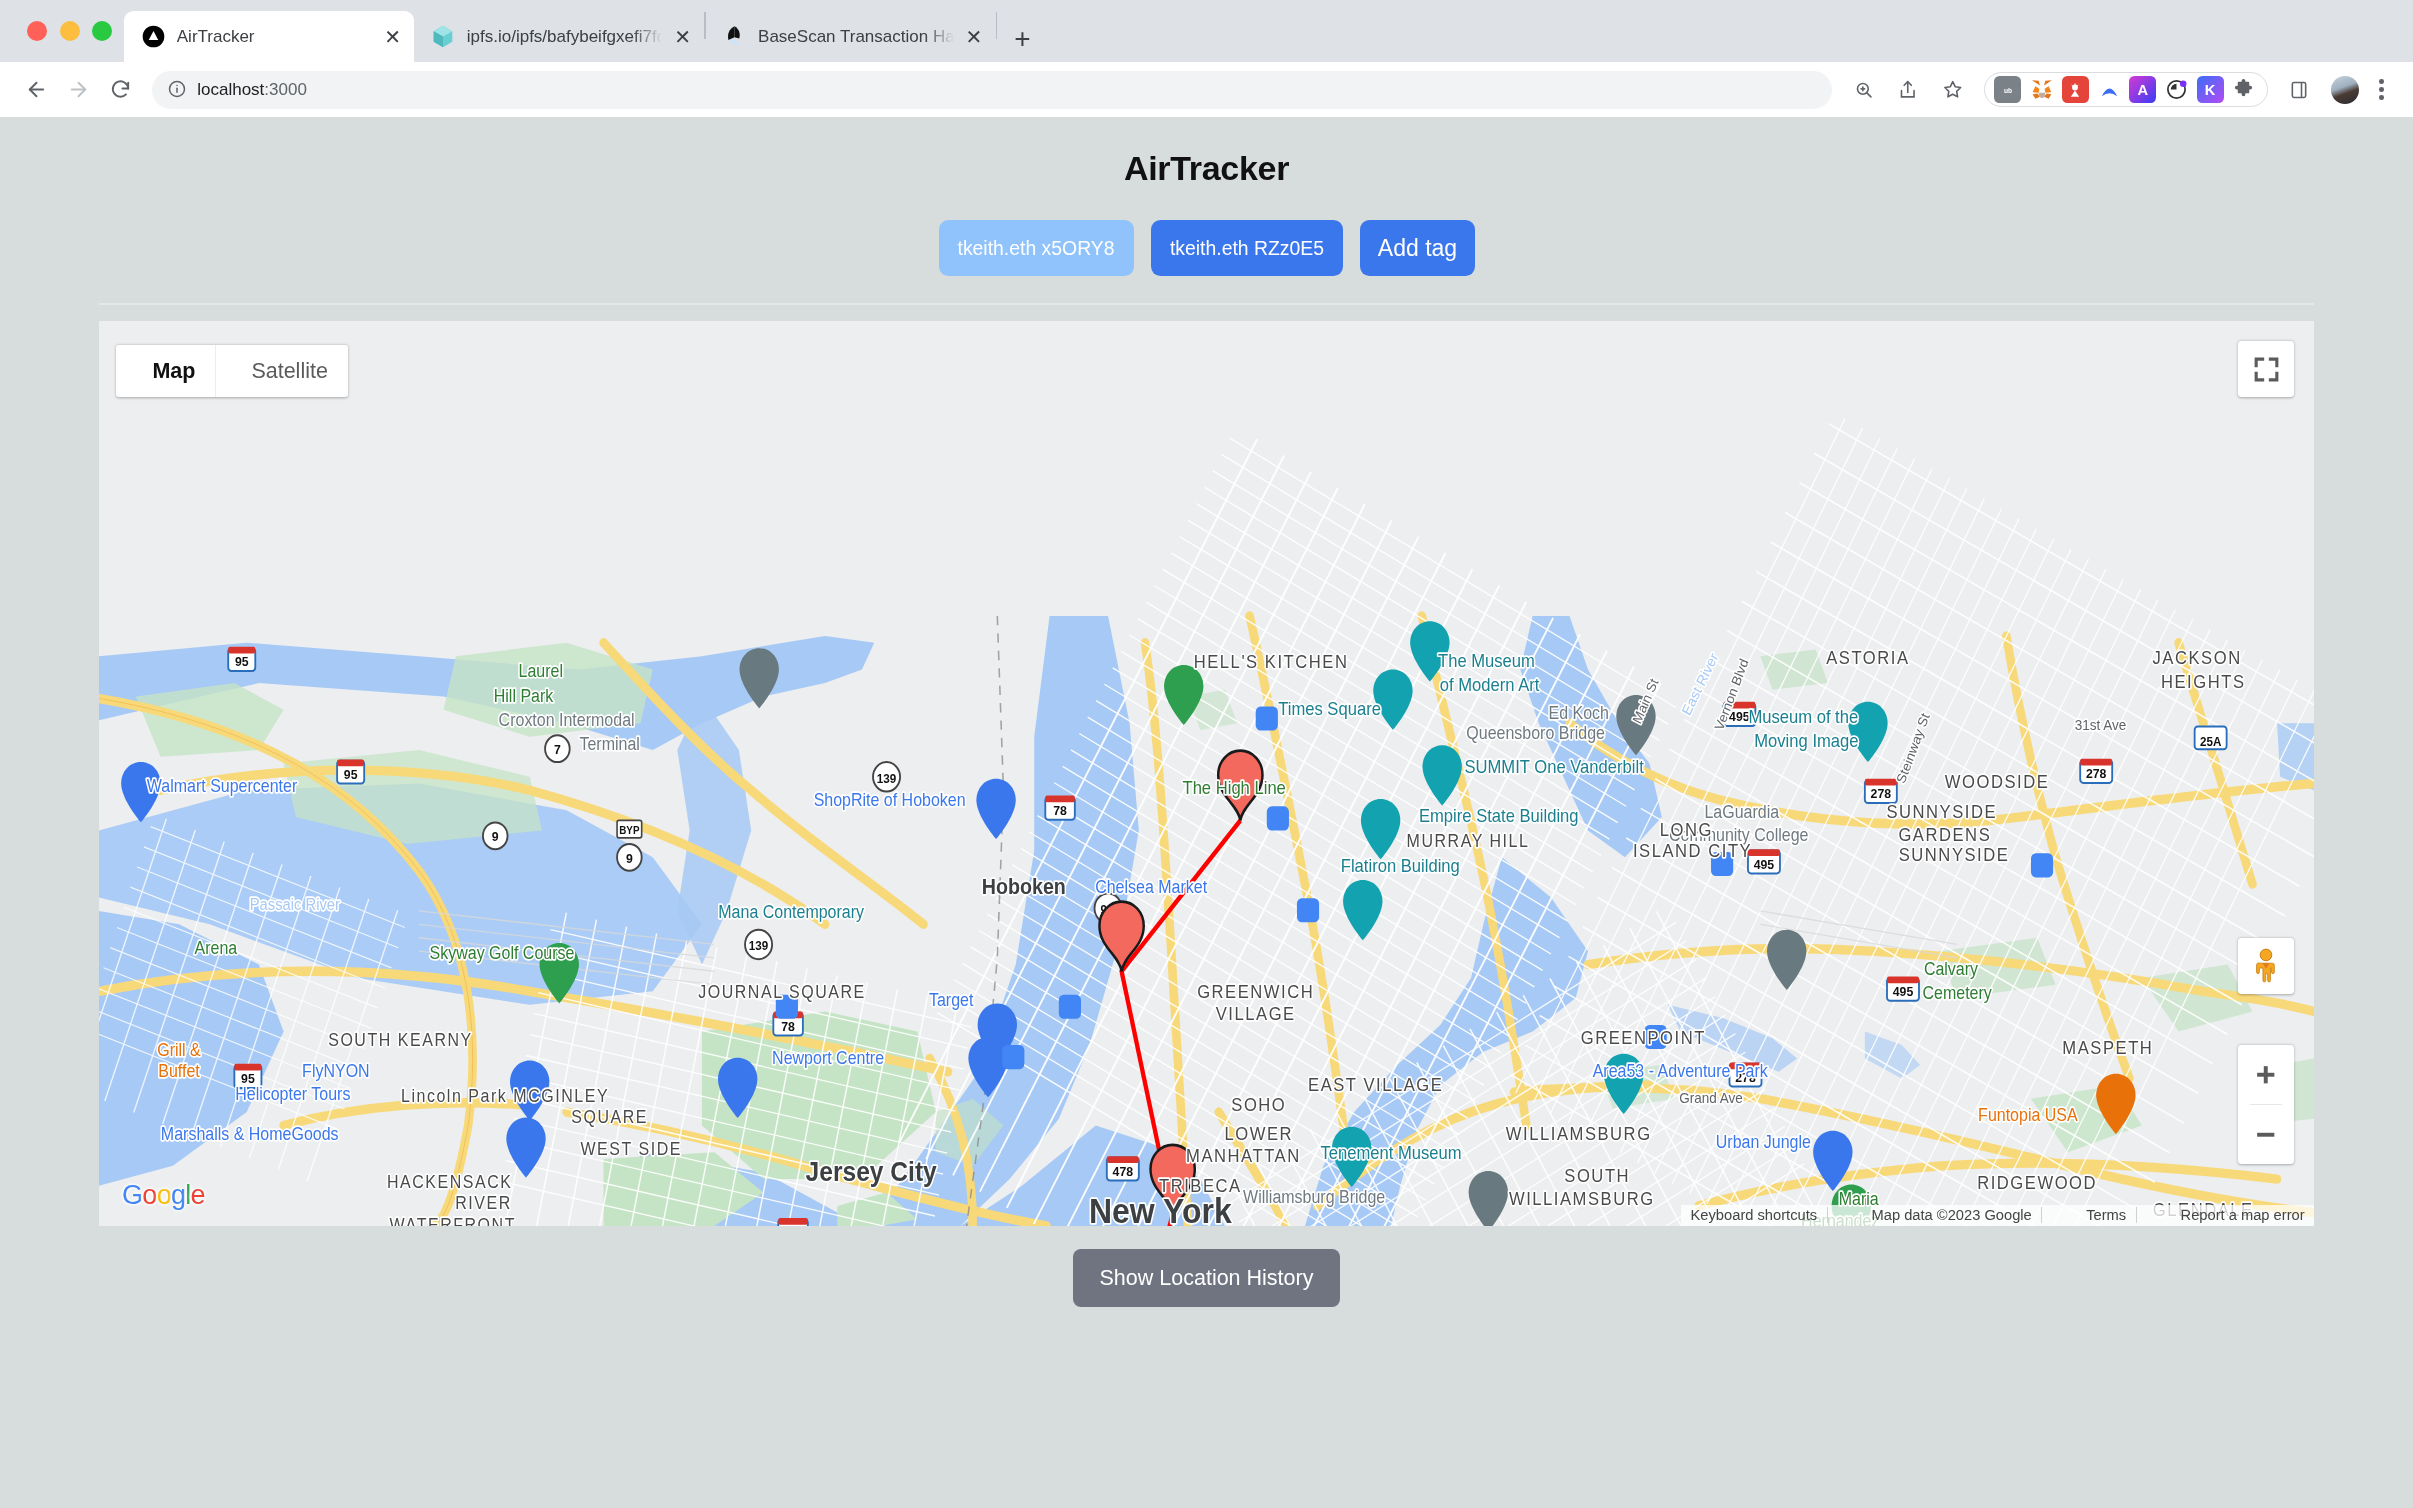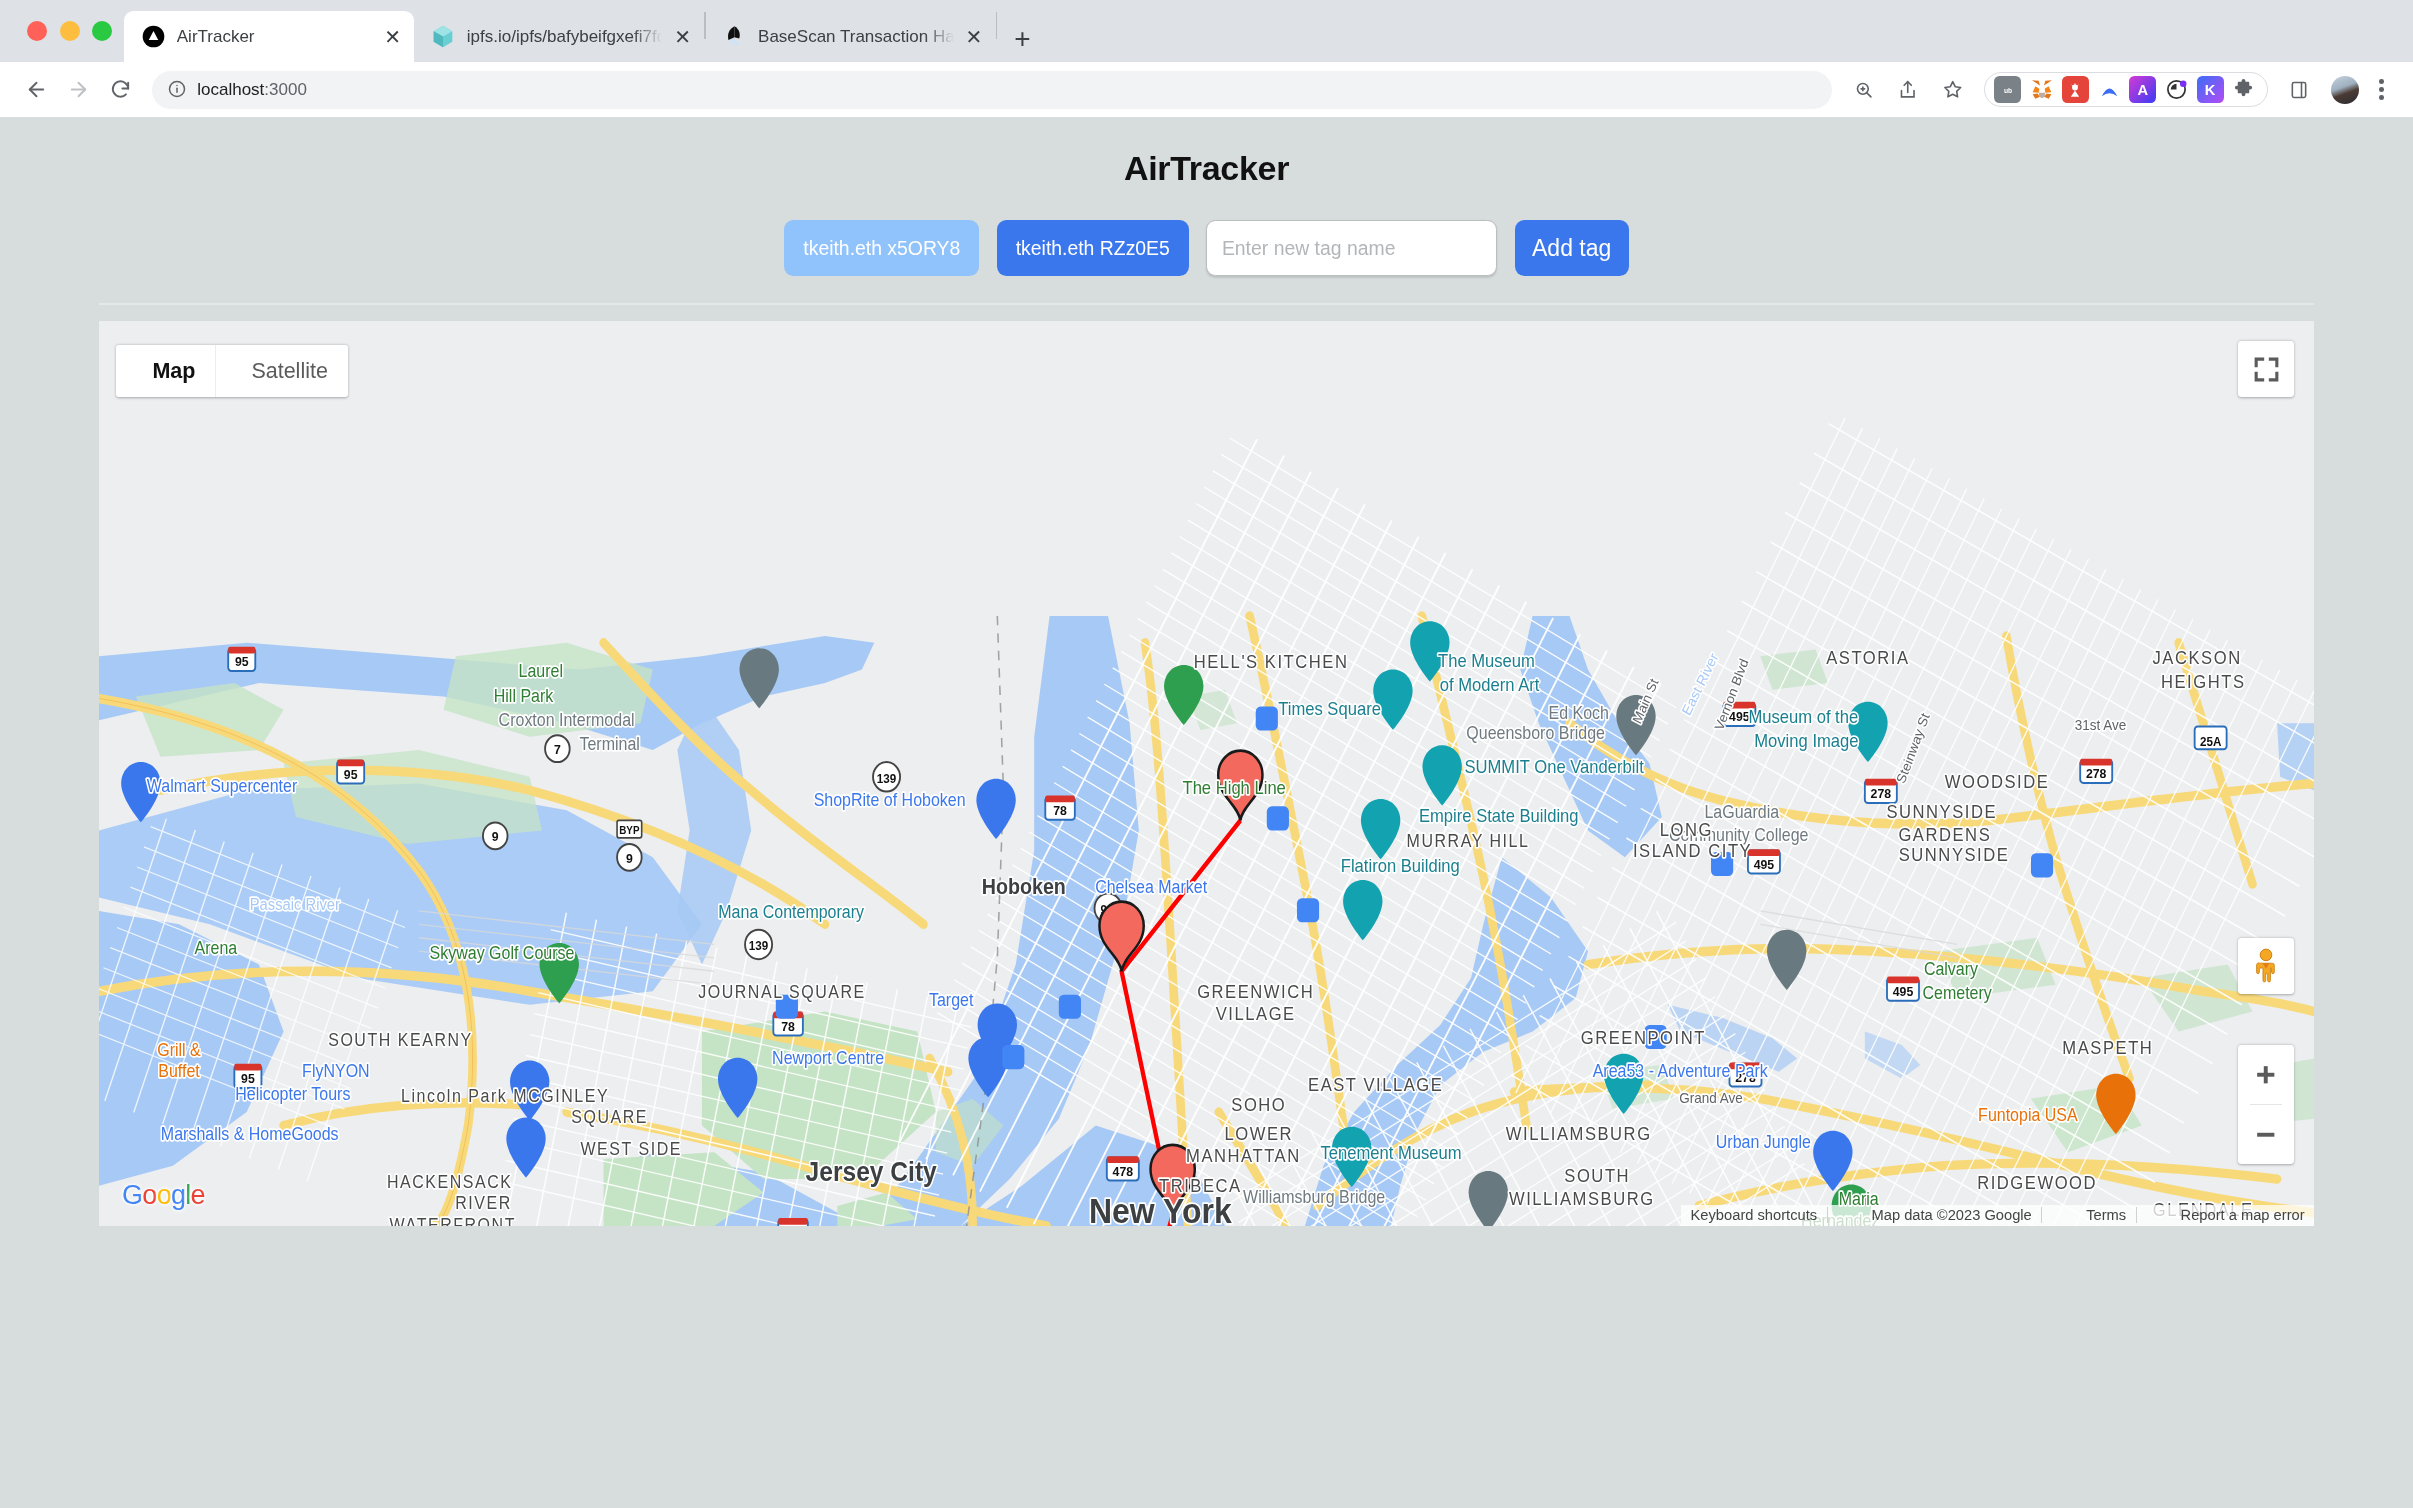--- a/index.html
+++ b/index.html
@@ -377,21 +377,20 @@
     </div>
   </div>
 
   <div class="page">
 
     <div class="app-title">AirTracker</div>
 
     <div class="controls">
       <button class="tag-btn light">tkeith.eth x5ORY8</button>
       <button class="tag-btn solid">tkeith.eth RZz0E5</button>
-      <input class="tag-input" type="text" placeholder="Enter new tag name" style="">
       <button class="add-btn">Add tag</button>
     </div>
 
     <div class="divider"></div>
 
     <div class="map-wrap">
       <div class="map-canvas">
         <svg viewBox="0 0 3600 1350" preserveAspectRatio="none" xmlns="http://www.w3.org/2000/svg">
           <defs>
             <style>
@@ -1085,16 +1084,19 @@
       </div>
 
       <div class="attrib">
         <span>Keyboard shortcuts</span>
         <span>Map data ©2023 Google</span>
         <span>Terms</span>
         <span>Report a map error</span>
       </div>
     </div>
 
+    <div class="history-wrap">
+      <button class="history-btn">Show Location History</button>
+    </div>
 
   </div>
 </div>
 
 
 </body></html>

